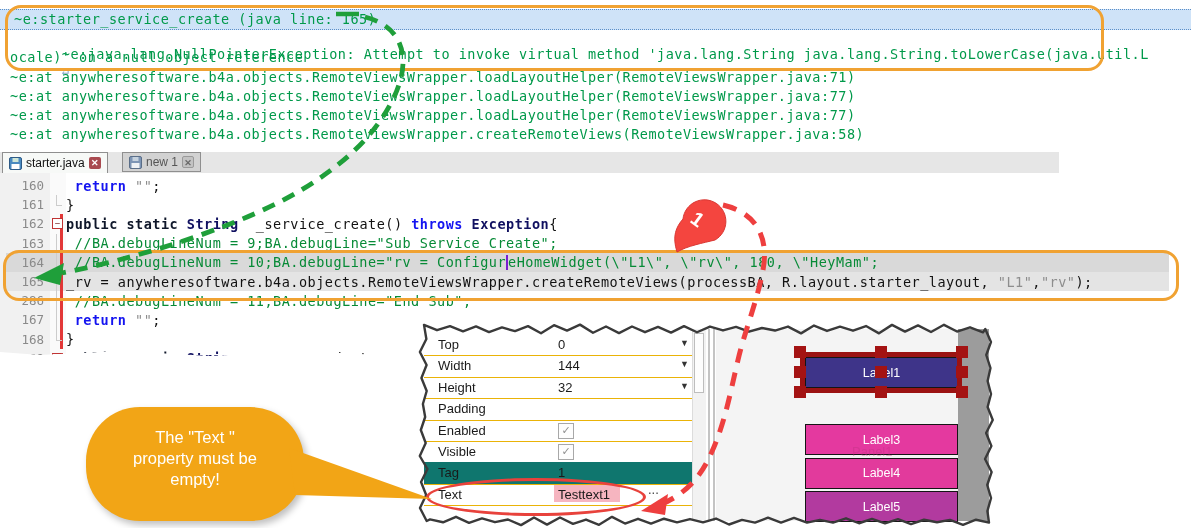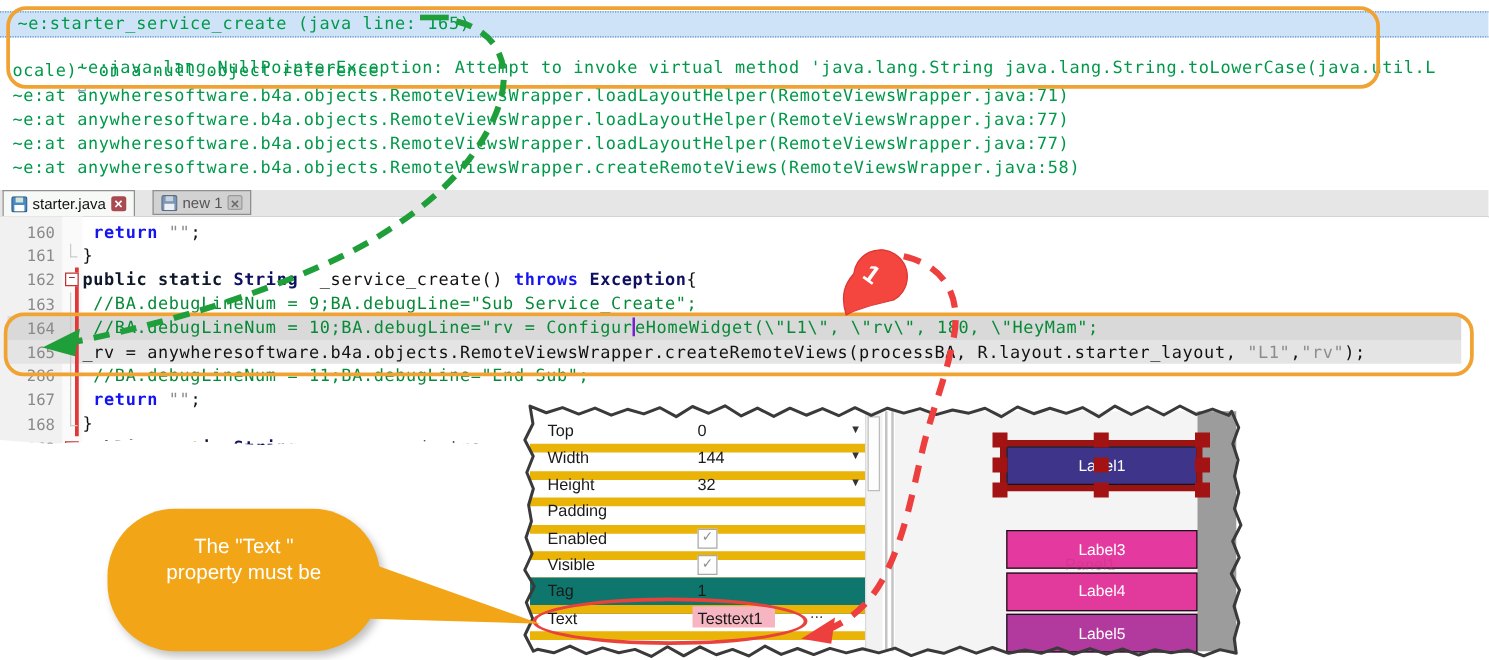--- a/index.html
+++ b/index.html
@@ -9,21 +9,21 @@
   #log-pane{position:absolute;left:0;top:0;width:1191px;height:150px;background:#fff;}
   .log-line{position:absolute;left:10px;white-space:pre;
             font-family:"DejaVu Sans Mono",monospace;font-size:13.5px;letter-spacing:.5px;
             color:#00994a;}
   #log-selband{position:absolute;left:0;top:9px;width:1191px;height:19px;background:#cfe3f8;
                border-top:1px dotted #5b8fc9;border-bottom:1px dotted #5b8fc9;}
   .wrap-glyph{color:#8aa9cc;font-size:12px;}
   .orange-box{position:absolute;border:3.5px solid #f0a232;border-radius:16px;pointer-events:none;}
   #orange-box-log{left:5px;top:5px;width:1093px;height:60px;}
   
-  #tabbar{position:absolute;left:0;top:152px;width:1191px;height:21px;background:#e6e6e6;
+  #tabbar{position:absolute;left:0;top:152px;width:1059px;height:21px;background:#e6e6e6;
           border-bottom:1px solid #a5a5a5;}
   .tab{position:absolute;top:0;height:20px;display:flex;align-items:center;gap:4px;
        padding:0 6px;font-size:12px;border:1px solid #8f8f8f;box-sizing:border-box;}
   #tab-active{left:2px;background:#f7f9f7;border-bottom:none;height:21px;color:#111;}
   #tab-inactive{left:122px;background:#d2d2d2;color:#555;}
   .closebox{width:12px;height:12px;border-radius:2px;font-size:9px;line-height:12px;
             text-align:center;font-weight:bold;}
   .closebox.act{background:#a94a50;color:#fff;}
   .closebox.inact{background:#c3c3c3;color:#6a6a6a;border:1px solid #9a9a9a;box-sizing:border-box;}
   
@@ -50,21 +50,21 @@
   .sg-kw{color:#1414f0;font-weight:bold;}
   .sg-kw2{color:#0f172a;font-weight:bold;}
   .sg-type{color:#101060;font-weight:bold;}
   .sg-pl{color:#111;}
   .sg-com{color:#068a36;}
   .sg-str{color:#8d8d8d;}
   .sg-caret{display:inline-block;width:0;border-left:2px solid #7a1fd0;height:15px;vertical-align:-3px;}
   #orange-box-code{left:3px;top:250px;width:1170px;height:45px;z-index:4;}
   
   #torn-block{position:absolute;left:424px;top:329px;width:565px;height:192px;background:#fff;z-index:5;}
-  .prow{position:absolute;left:0;width:281px;height:21.4px;border-bottom:7px solid #eab308;
+  .prow{position:absolute;left:0;width:281px;height:21.4px;border-bottom:1px solid #eab308;
         font-size:13px;color:#1a1a1a;}
   .pname{position:absolute;left:14px;top:3px;}
   .pval{position:absolute;left:134px;top:3px;}
   .prow .dd{position:absolute;left:256px;top:4px;font-size:9px;color:#333;}
   .pcheck{position:absolute;left:134px;top:3px;width:14px;height:14px;border:1px solid #a8a8a8;
           background:#fdfdfd;color:#8f8f8f;font-size:11px;line-height:13px;text-align:center;}
   #tag-row{background:#0f766e;}
   #text-highlight{position:absolute;left:130px;top:156px;width:66px;height:17px;background:#f6b5c0;}
   #text-ellipsis-btn{position:absolute;left:224px;top:153px;font-size:13px;color:#444;}
   #red-ellipse{position:absolute;left:2px;top:149px;width:214px;height:32px;border:3.5px solid #e8423c;
@@ -266,20 +266,21 @@
 
     <div id="red-ellipse"></div>
   <svg style="position:absolute;left:-6px;top:-6px;width:577px;height:204px;pointer-events:none;overflow:visible;z-index:7">
         <polygon points="6,1.8662526746258665 19,7.194541775813559 32,3.1020431988246857 45,8.270694628753699 58,3.45816964488331 71,9.128695028155926 84,4.437027557507281 97,8.11897728628137 110,3.165276528040704 123,10.303142000436491 136,2.207955463482358 149,7.608748724996985 162,1.6164158701380078 175,9.77448565665254 188,3.497824220964321 201,10.151387978125422 214,3.523734912357759 227,9.190233253659972 240,3.903011740789225 253,9.58528286750079 266,3.1094960056769194 279,9.246979862500666 292,3.574249931762461 305,7.4615973444495465 318,3.8764030247795747 331,8.684101454426127 344,4.9989203075048865 357,7.550479335393175 370,3.571342108515819 383,10.34927875426256 396,2.5404121836283595 409,7.971385375698446 422,3.578652033448452 435,7.682032718232949 448,3.0418695640881195 461,10.3371700437674 474,1.8700668602663884 487,8.59894053608041 500,2.3881024547801646 513,9.02862403645995 526,1.8235020142703435 539,8.5404791634297 552,4.267534211706516 565,9.36203063173889 567.2936969162602,6 572.9628475976649,19 568.2527348034142,32 572.4846036992124,45 569.6110909305571,58 573.0274797824088,71 569.6059707498723,84 574.7607947063724,97 568.1167643495967,110 573.3757888251552,123 567.0321401352616,136 573.6138835809863,149 569.2350289968774,162 573.051761742837,175 569.4052760288989,188 571,199.57735197225264 558,196.72053224298506 545,201.75704962238962 532,196.94332005761098 519,199.29939079695177 506,196.73640764166558 493,201.03190357002933 480,196.17897158710076 467,200.3194357008171 454,195.88419686038833 441,200.2506910909404 428,195.27496154507972 415,199.58910829990492 402,196.90177831537366 389,199.6469137471121 376,194.97736511746226 363,199.52401758802588 350,194.6446218922385 337,199.62614922775248 324,196.84977225735057 311,201.4951901003733 298,195.53301436932742 285,199.30440968211352 272,196.0569182081439 259,199.31985290410375 246,195.7203845753611 233,200.64835306999595 220,195.782929200909 207,200.51007522400906 194,193.84471173170826 181,201.77240920751865 168,196.51902634536745 155,200.80104975759895 142,194.49296434209973 129,201.65520307010883 116,194.4462222190632 103,202.1549238656997 90,196.5027559281094 77,199.1896277340551 64,195.33423147158754 51,199.89807162422076 38,193.82783475035686 25,199.26838440865322 12,196.4371766609591 8.6917564735817,198 1.9631299126980597,185 8.168718445934065,172 3.053836062049959,159 9.437352490160265,146 1.7866739028351732,133 7.707707136368844,120 2.819933127318291,107 7.160017566604438,94 4.89293662990749,81 8.697991099601495,68 3.4470188176099326,55 8.589767135161674,42 1.8843224087890125,29 8.365412274355913,16" fill="none" stroke="#3a3a3a" stroke-width="2.4" stroke-linejoin="round"></polygon>
       </svg>
     </div>
 
   <div id="callout">
     <div class="cl first">The "Text "</div>
     <div class="cl">property must be</div>
+    <div class="cl">empty!</div>
   </div>
 
   <svg id="overlay" viewBox="0 0 1191 528">
 
     <polygon points="289,448 432,499 295,495" fill="#f2a516"></polygon>
 
     <g>
       <path d="M336,14 L359,14" stroke="#1f9f3a" stroke-width="4.5" fill="none"></path>
       <path d="M365,17 C405,27 413,62 391,103 C371,141 338,168 298,192 C252,219 162,253 62,273" stroke="#1f9f3a" stroke-width="4.8" fill="none" stroke-dasharray="13 9"></path>
       <polygon points="34,278 64,263 60,285" fill="#1f9f3a"></polygon>

